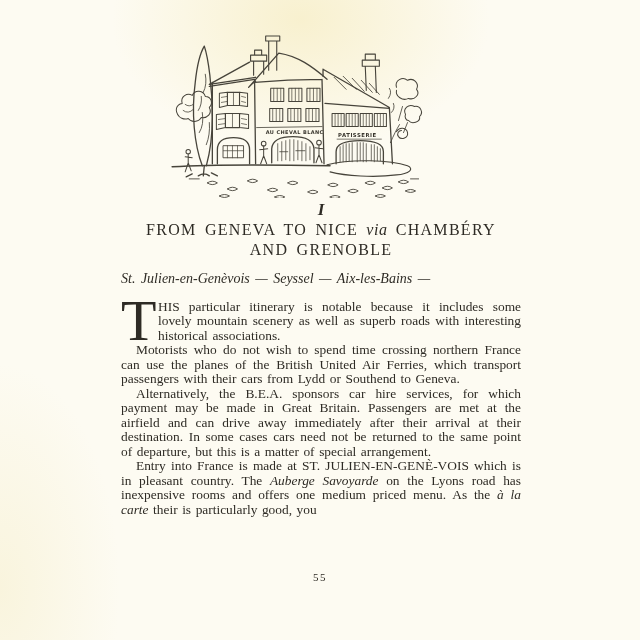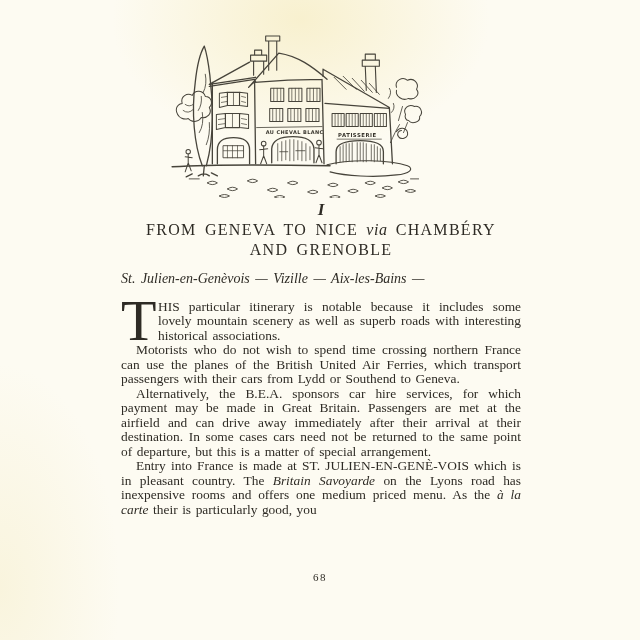--- a/index.html
+++ b/index.html
@@ -145,29 +145,29 @@
 
   <div class="content">
     <div class="numeral">I</div>
 
     <div class="title">
       <span>FROM GENEVA TO NICE </span><span class="via">via</span><span> CHAMBÉRY</span><br>
       <span>AND GRENOBLE</span>
     </div>
 
     <div class="route">
-      <span>St. Julien-en-Genèvois — Vizille — Aix-les-Bains —</span><br>
+      <span>St. Julien-en-Genèvois — Seyssel — Aix-les-Bains —</span><br>
     </div>
 
     <div class="bodytext">
       <p>
         <span class="dropcap">T</span><span>HIS particular itinerary is notable because it includes some lovely mountain scenery as well as superb roads with interesting historical associations.</span>
       </p>
       <p class="indent">Motorists who do not wish to spend time crossing northern France can use the planes of the British United Air Ferries, which transport passengers with their cars from Lydd or Southend to Geneva.</p>
       <p class="indent">Alternatively, the B.E.A. sponsors car hire services, for which payment may be made in Great Britain. Passengers are met at the airfield and can drive away immediately after their arrival at their destination. In some cases cars need not be returned to the same point of departure, but this is a matter of special arrangement.</p>
       <p class="indent">
-        <span>Entry into France is made at ST. JULIEN-EN-GENÈ-VOIS which is in pleasant country. The </span><i>Britain Savoyarde</i><span> on the Lyons road has inexpensive rooms and offers one medium priced menu. As the </span><i>à la carte</i><span> their is particularly good, you</span>
+        <span>Entry into France is made at ST. JULIEN-EN-GENÈ-VOIS which is in pleasant country. The </span><i>Auberge Savoyarde</i><span> on the Lyons road has inexpensive rooms and offers one medium priced menu. As the </span><i>à la carte</i><span> their is particularly good, you</span>
       </p>
     </div>
   </div>
 
-  <div class="footer">68</div>
+  <div class="footer">55</div>
 </div>
 
 </body></html>

